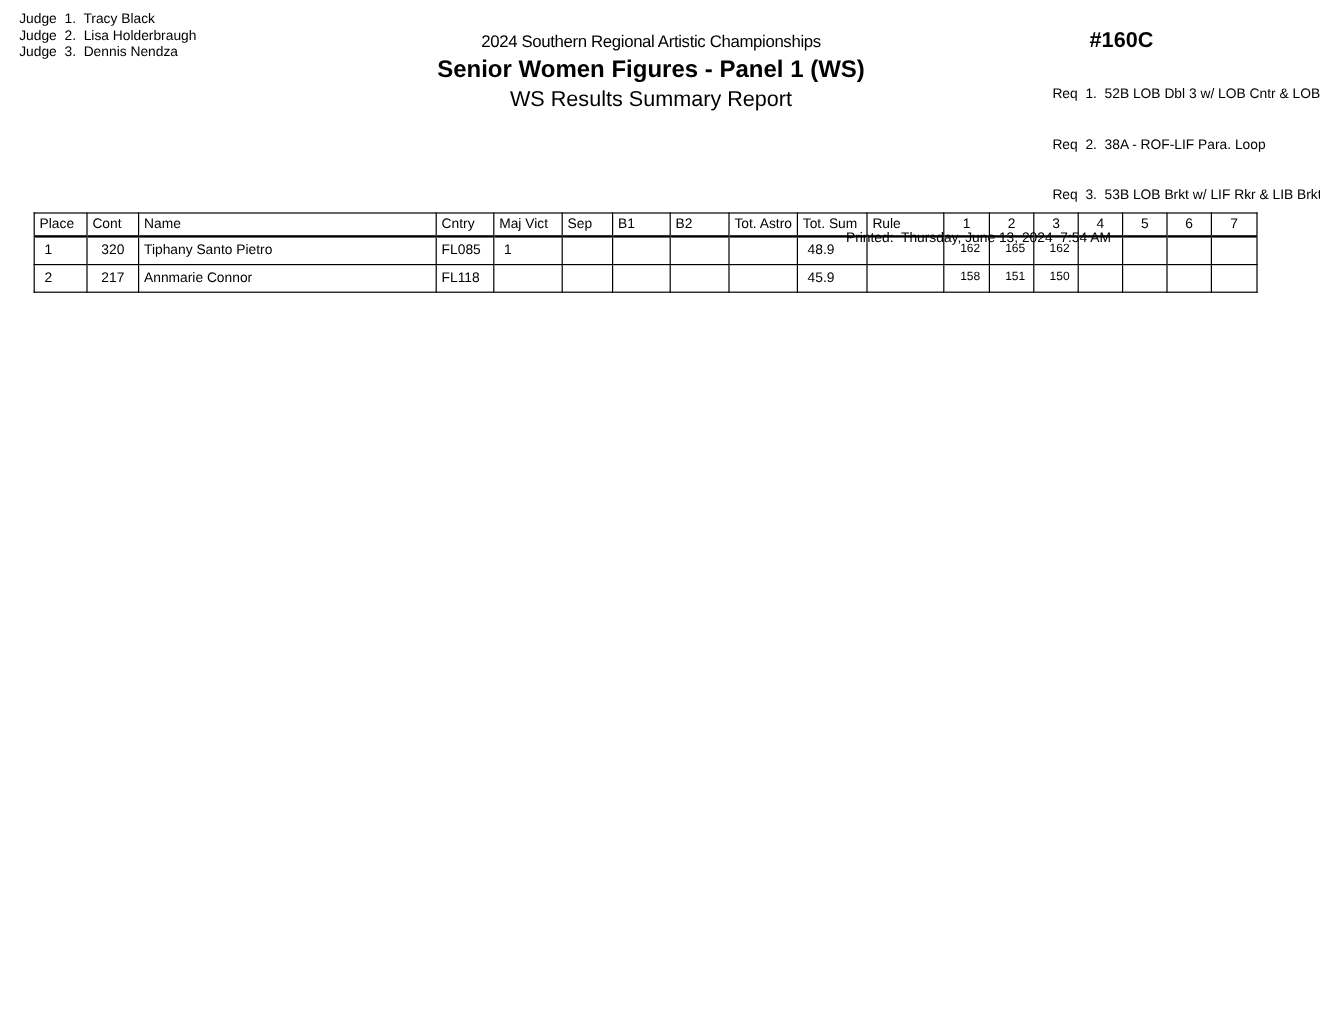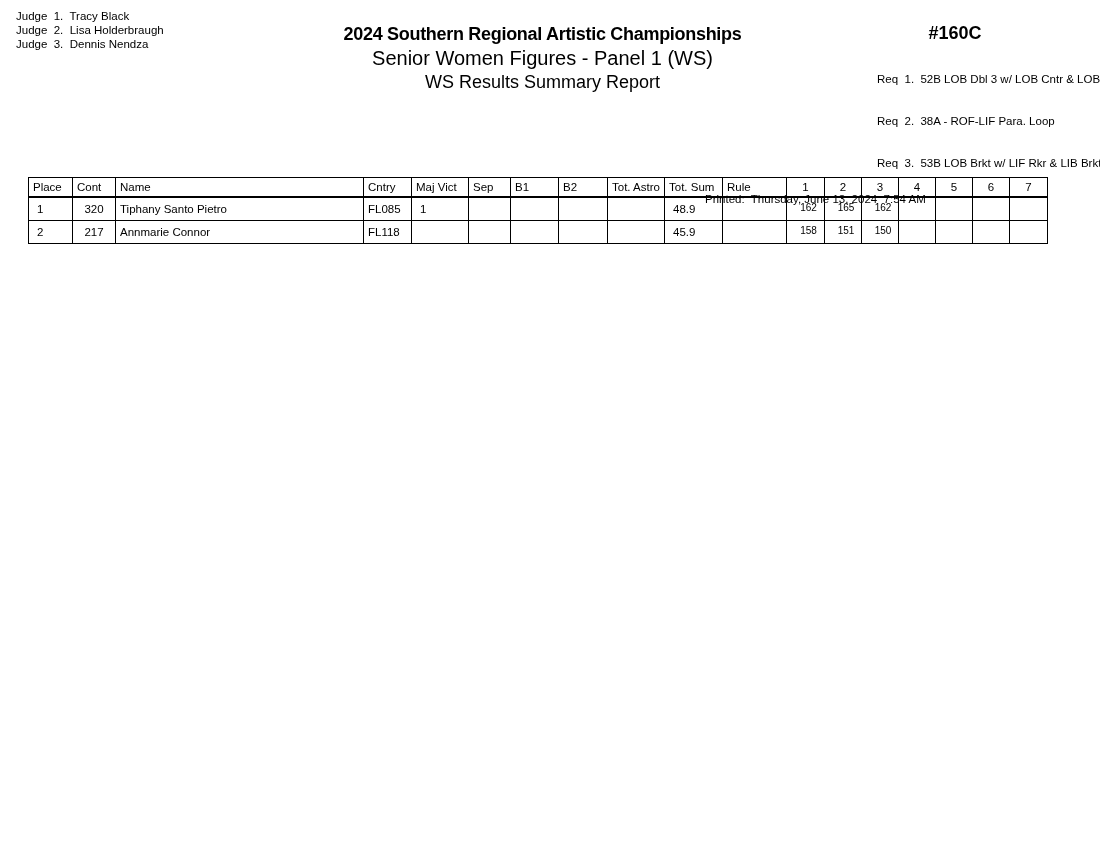--- a/index.html
+++ b/index.html
@@ -2,25 +2,25 @@
 <html><head>
   <meta charset="utf-8">
   <style>
     html, body { margin: 0; padding: 0; background: #ffffff; }
     body { width: 1100px; height: 850px; position: relative; overflow: hidden;
       font-family: "Liberation Sans", sans-serif; color: #000; }
     .abs { position: absolute; }
     .judges { left: 16px; top: 9px; font-size: 11.5px; line-height: 14px; }
     .judges div { white-space: pre; }
     .title-block { left: 290px; width: 505px; top: 24px; text-align: center; }
-    .event-title { font-size: 18px; font-weight: bold; line-height: 21px; letter-spacing: -0.3px; }
+    .event-title { font-size: 14px; font-weight: normal; line-height: 21px; letter-spacing: -0.3px; }
     .venue { font-size: 15px; line-height: 18px; letter-spacing: -0.2px; white-space: pre; }
-    .category { font-size: 20px; font-weight: normal; line-height: 25px; margin-top: 1px; }
+    .category { font-size: 20px; font-weight: bold; line-height: 25px; margin-top: 1px; }
     .report-name { font-size: 18px; line-height: 22px; }
-    .event-num { left: 860px; width: 190px; top: 23px; text-align: center; font-size: 18px; font-weight: bold; }
+    .event-num { left: 908px; width: 190px; top: 23px; font-size: 18px; font-weight: bold; }
     .reqs { left: 877px; top: 44px; font-size: 11.5px; line-height: 14px; white-space: pre; width: 223px; overflow: hidden; }
     table.results { position: absolute; left: 28px; top: 130px; border-collapse: collapse; font-size: 11.5px; table-layout: fixed; margin-top: 47px; }
     table.results th, table.results td { border: 1px solid #000; padding: 0 0 0 4px; height: 18px; white-space: nowrap; overflow: hidden; font-weight: normal; text-align: left; }
     table.results thead th { border-bottom: 2px solid #000; }
     table.results th.num { text-align: center; padding: 0; }
     table.results td.center { text-align: center; padding: 0; }
     table.results td.pad { padding-left: 8px; }
     table.results td.small { font-size: 10px; padding-left: 6px; vertical-align: top; padding-top: 4px; text-align: center; }
     .printed { left: 690px; top: 193px; font-size: 11.5px; white-space: pre; margin-left: 15px; }
   </style>

